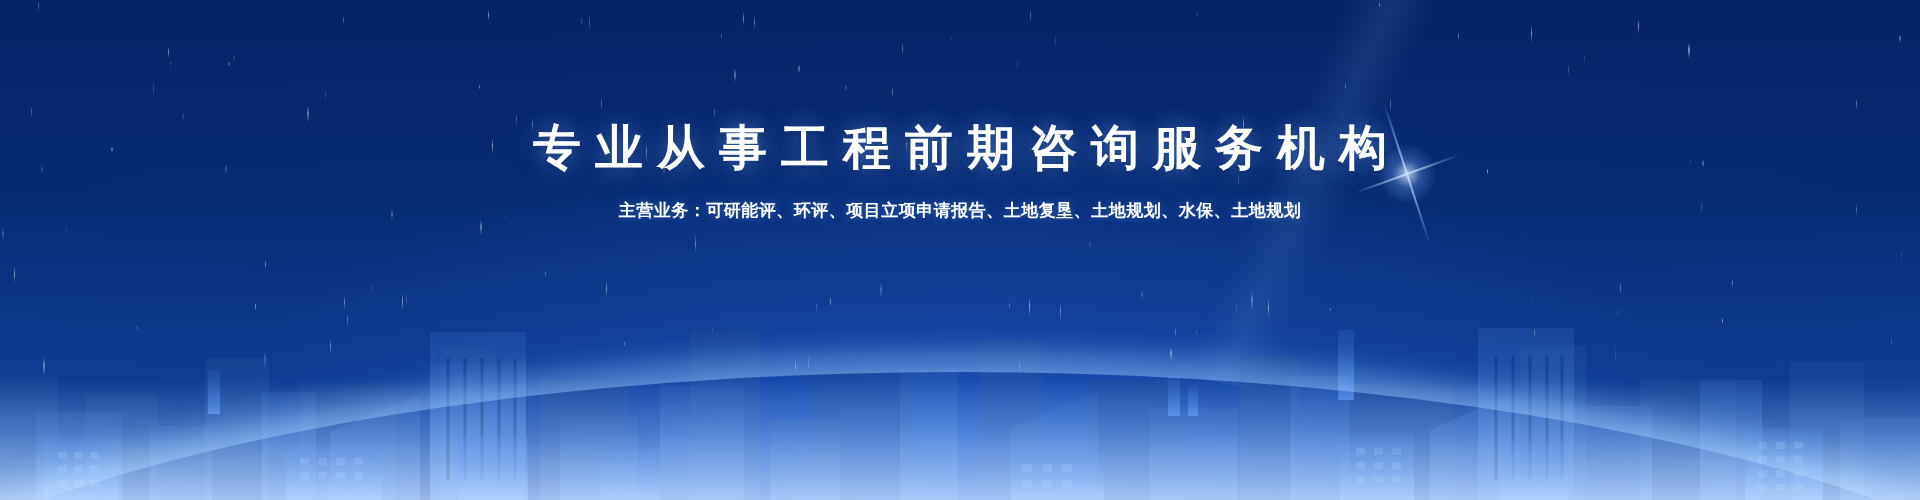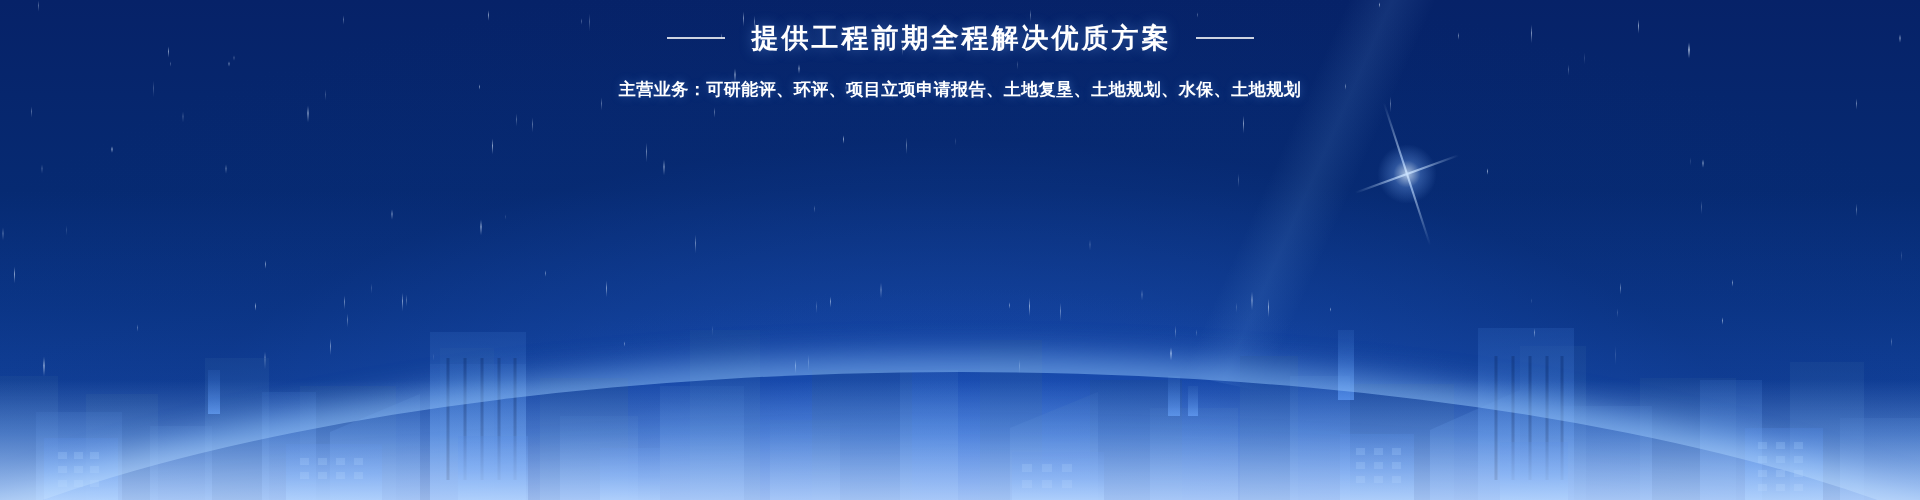--- a/index.html
+++ b/index.html
@@ -407,22 +407,18 @@
           <rect x="354" y="292" width="9" height="7"></rect>
       </g>
     </svg>
   </div>
 
   <div class="horizon"></div>
   <div class="horizon-line"></div>
   <div class="horizon-haze"></div>
 
   <div class="content">
-
-    <div class="subtitle-row">
-      <span class="rule"></span>
-      <h2 class="subtitle">提供工程前期全程解决优质方案</h2>
-      <span class="rule"></span>
-    </div>
+    <h1 class="title">专业从事工程前期咨询服务机构</h1>
+
 
     <p class="services">主营业务：可研能评、环评、项目立项申请报告、土地复垦、土地规划、水保、土地规划</p>
   </div>
 </div>
 
 </body></html>

